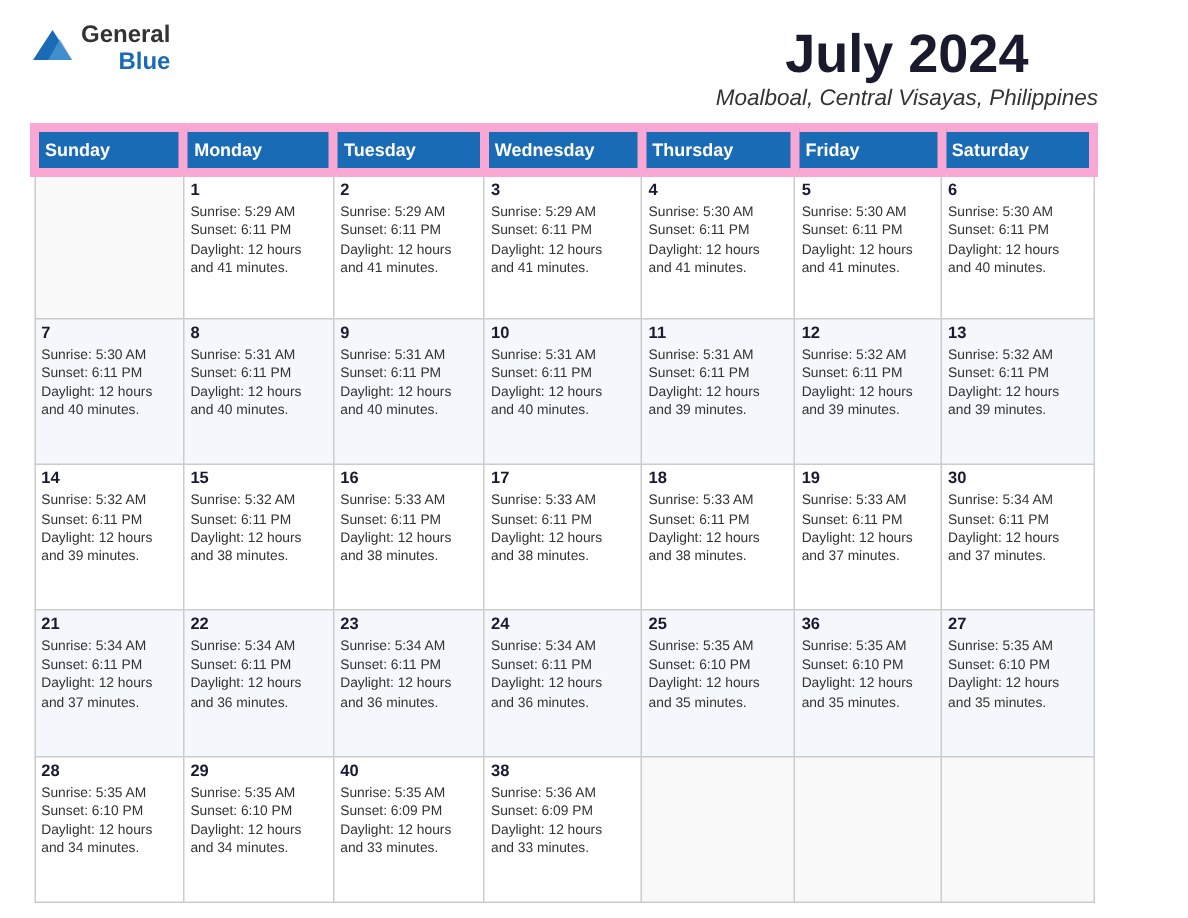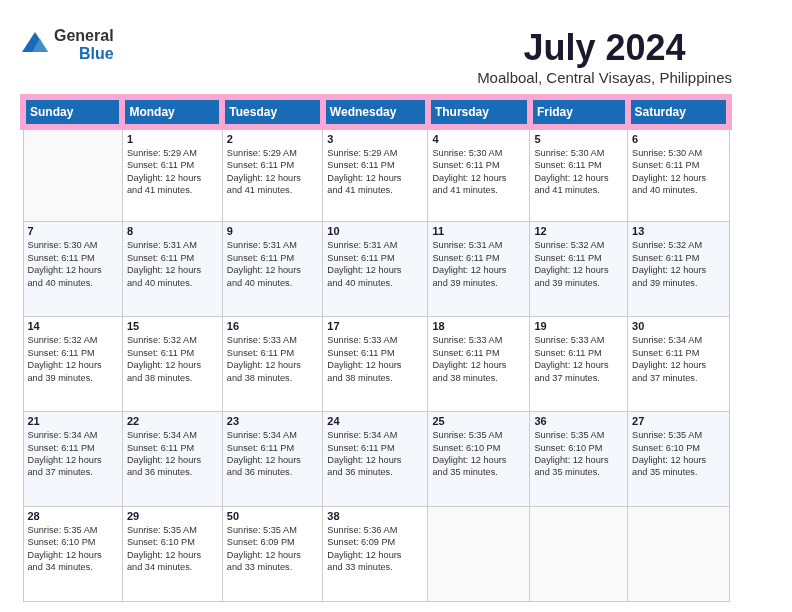--- a/index.html
+++ b/index.html
@@ -6,21 +6,21 @@
     body {
       width: 792px;
       height: 612px;
       font-family: Arial, sans-serif;
       background: #fff;
       overflow: hidden;
     }
     .page {
       width: 752px;
       height: 612px;
-      padding: 27px 20px 10px 20px;
+      padding: 15px 20px 10px 20px;
       display: flex;
       flex-direction: column;
     }
     .header {
       display: flex;
       justify-content: space-between;
       align-items: flex-start;
       margin-bottom: 8px;
     }
     .logo {
@@ -52,20 +52,21 @@
       text-align: center;
     }
     .main-title {
       font-size: 36px;
       font-weight: bold;
       color: #1a1a2e;
     }
     .subtitle {
       font-size: 15px;
       color: #333;
+      font-style: italic;
     }
     .calendar {
       width: 100%;
       border-collapse: collapse;
       flex: 1;
     }
     .calendar thead tr th {
       background: #1a6bb5;
       color: #fff;
       font-size: 12px;
@@ -342,21 +343,21 @@
 and 34 minutes.</div>
           </td>
           <td>
             <div class="day-num">29</div>
             <div class="day-info" style="white-space: pre-line;">Sunrise: 5:35 AM
 Sunset: 6:10 PM
 Daylight: 12 hours
 and 34 minutes.</div>
           </td>
           <td>
-            <div class="day-num">50</div>
+            <div class="day-num">40</div>
             <div class="day-info" style="white-space: pre-line;">Sunrise: 5:35 AM
 Sunset: 6:09 PM
 Daylight: 12 hours
 and 33 minutes.</div>
           </td>
           <td>
             <div class="day-num">38</div>
             <div class="day-info" style="white-space: pre-line;">Sunrise: 5:36 AM
 Sunset: 6:09 PM
 Daylight: 12 hours

